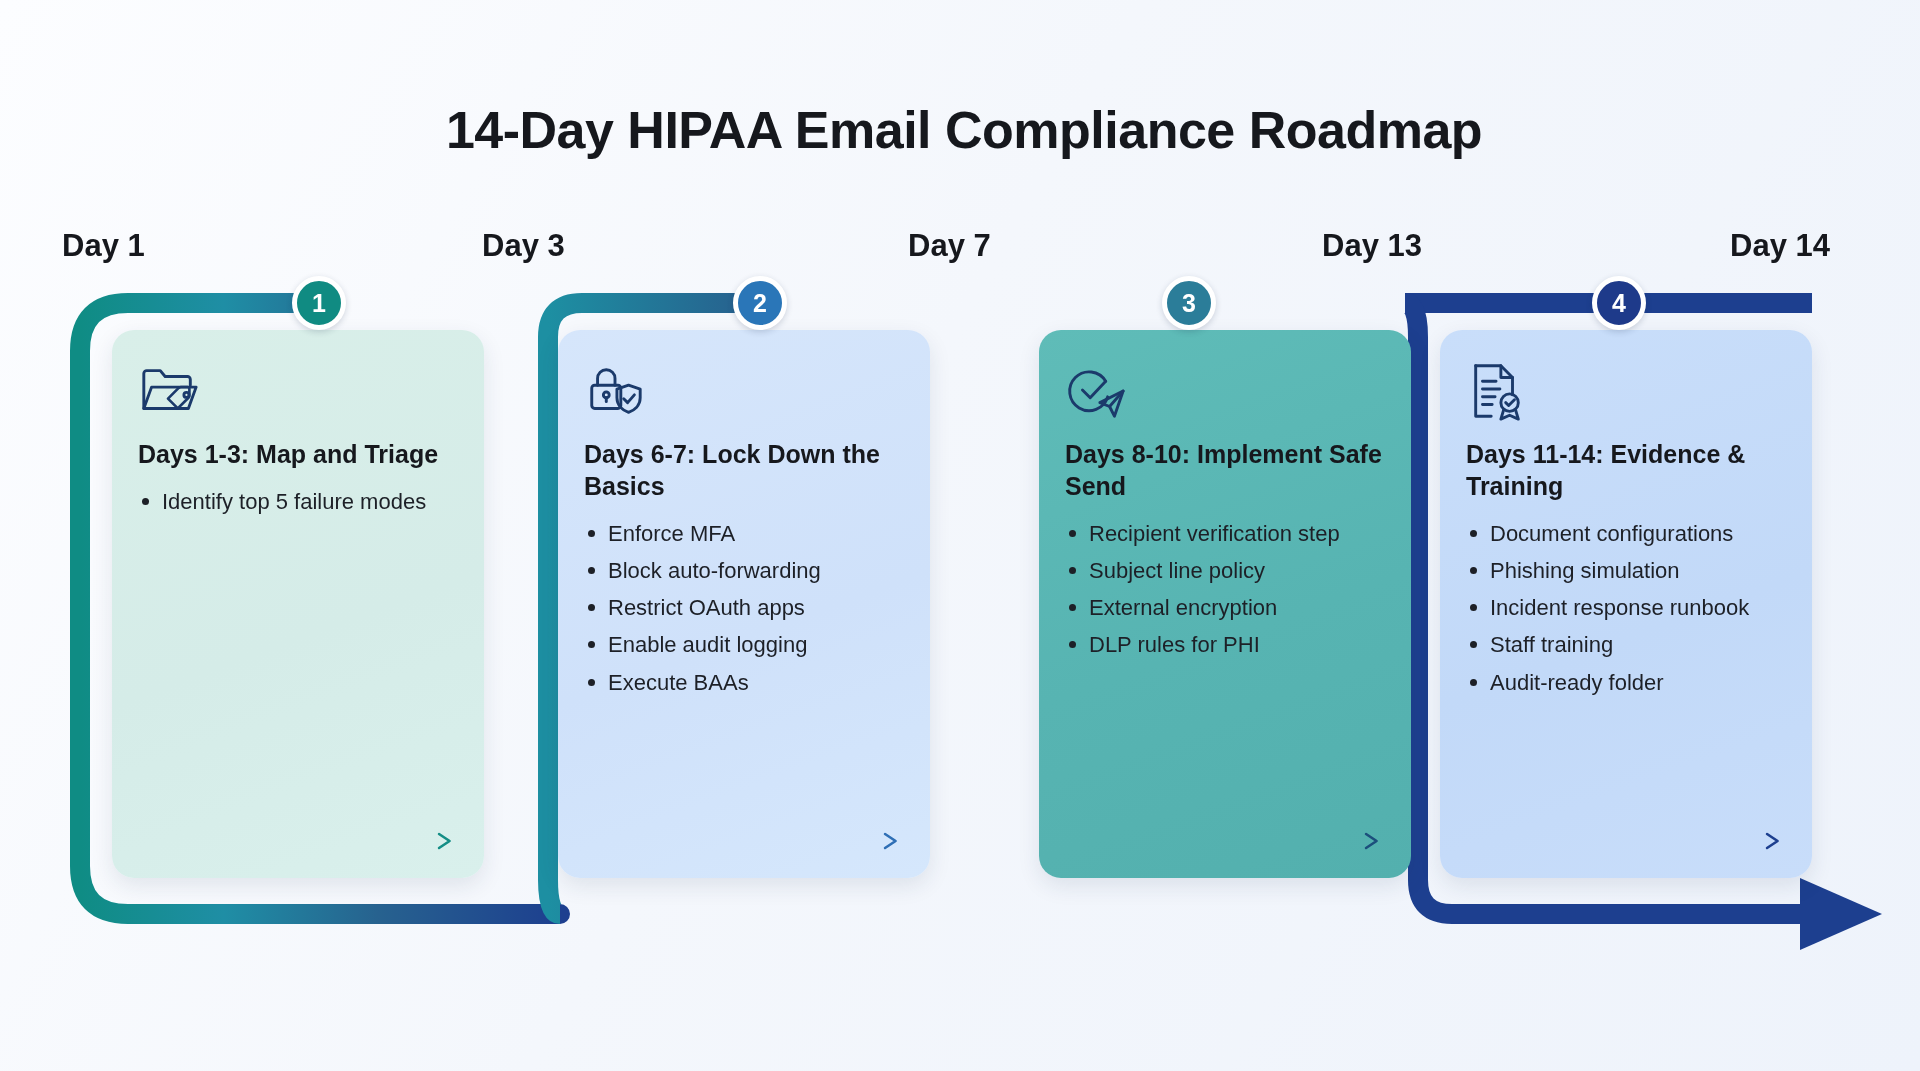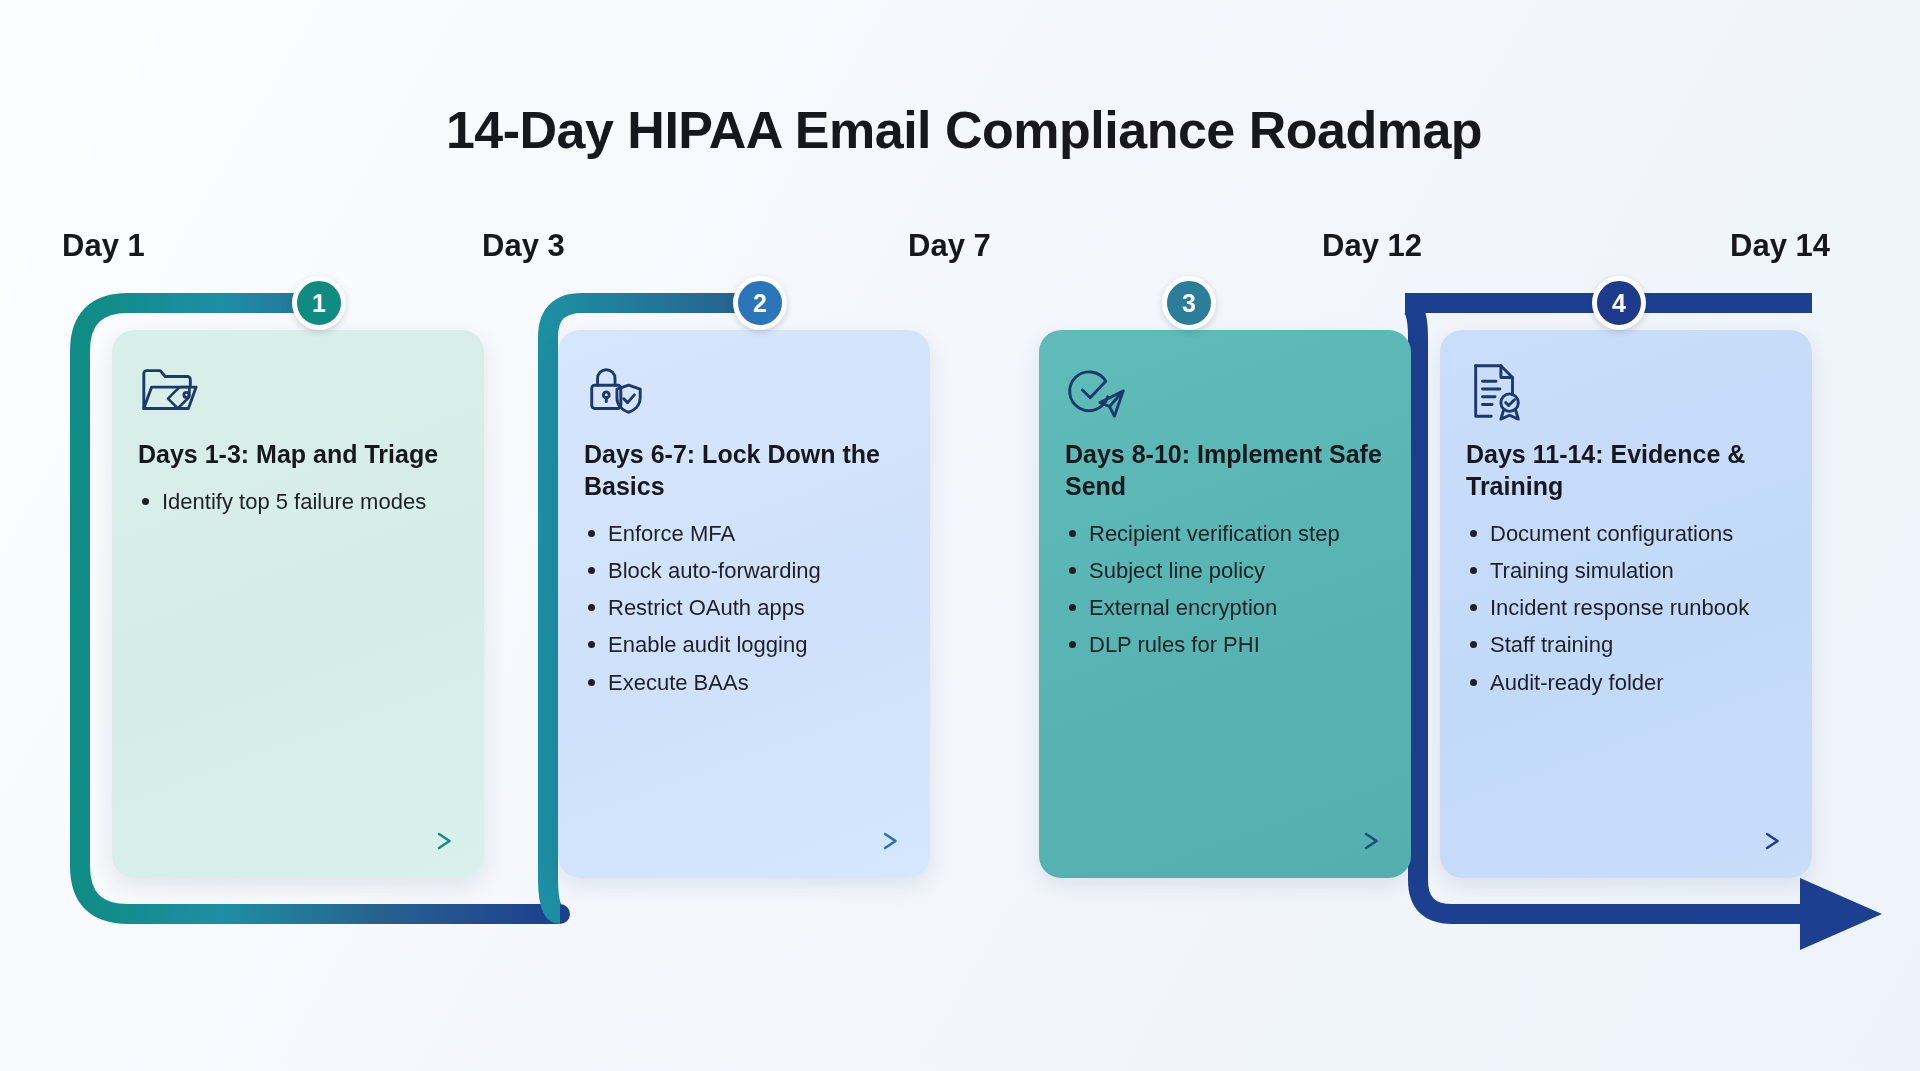--- a/index.html
+++ b/index.html
@@ -145,21 +145,21 @@
 <body>
 
 <div class="canvas">
 
   <div class="title">14-Day HIPAA Email Compliance Roadmap</div>
 
   <div class="day-ruler">
       <div class="day-label" style="left: 62px;">Day 1</div>
       <div class="day-label" style="left: 482px;">Day 3</div>
       <div class="day-label" style="left: 908px;">Day 7</div>
-      <div class="day-label" style="left: 1322px;">Day 12</div>
+      <div class="day-label" style="left: 1322px;">Day 13</div>
       <div class="day-label" style="left: 1730px;">Day 14</div>
     </div>
 
   <svg class="ribbon-layer" viewBox="0 0 1920 1071" xmlns="http://www.w3.org/2000/svg">
     <defs>
       <linearGradient id="gradRibbon" x1="0" y1="0" x2="1" y2="0">
         <stop offset="0%" stop-color="#0f8c84"></stop>
         <stop offset="30%" stop-color="#1f8ea5"></stop>
         <stop offset="62%" stop-color="#27628f"></stop>
         <stop offset="100%" stop-color="#1d3f8f"></stop>
@@ -286,21 +286,21 @@
       <path d="M36 6v12h12"></path>
       <path d="M17 22h14M17 30h18M17 38h13M17 46h10"></path>
       <circle cx="45" cy="44" r="9"></circle>
       <path d="M41 44l3 3 6-6"></path>
       <path d="M39 51l-3 10 9-4 9 4-3-10"></path>
     </svg>
         </div>
         <div class="card-title">Days 11-14: Evidence &amp; Training</div>
         <ul class="card-list">
           <li>Document configurations</li>
-          <li>Training simulation</li>
+          <li>Phishing simulation</li>
           <li>Incident response runbook</li>
           <li>Staff training</li>
           <li>Audit-ready folder</li>
         </ul>
         <div class="card-arrow">
           <svg viewBox="0 0 300 22" preserveAspectRatio="none" fill="none">
        <defs>
          <linearGradient id="cardArrowGrad3" x1="0" y1="0" x2="1" y2="0">
            <stop offset="0%" stop-color="#1d3f8f" stop-opacity="0"></stop>
            <stop offset="55%" stop-color="#1d3f8f" stop-opacity="0.55"></stop>

